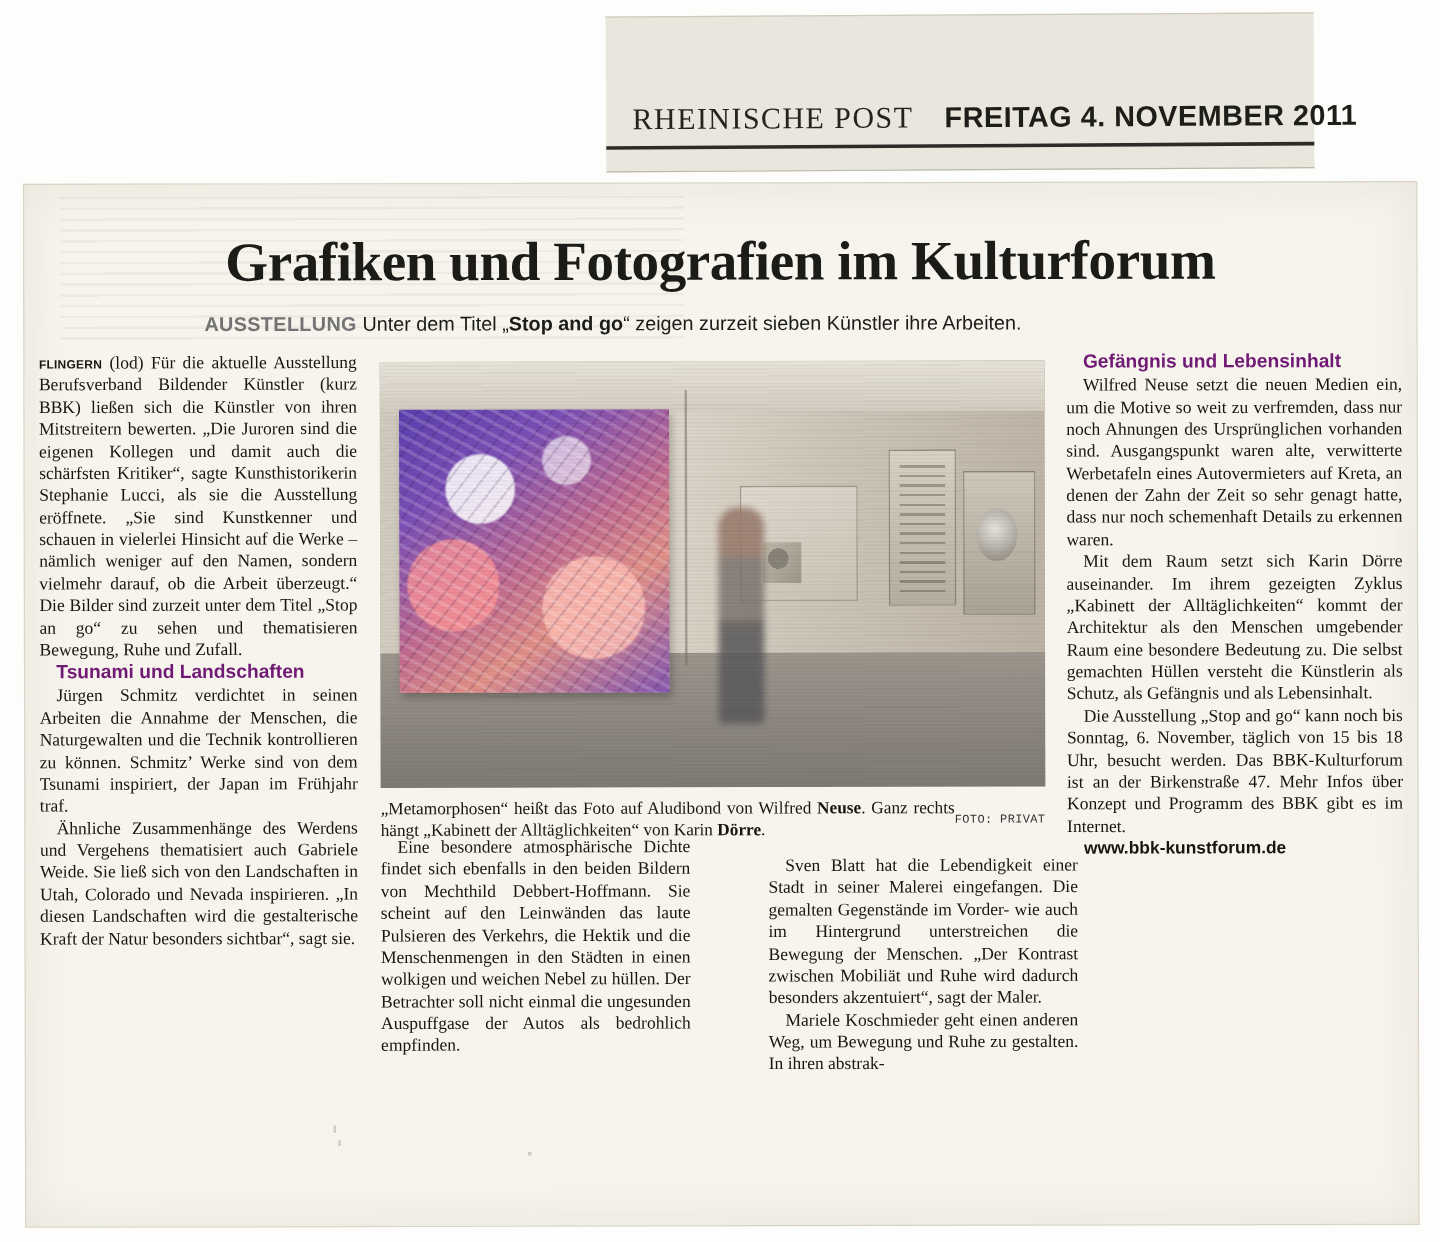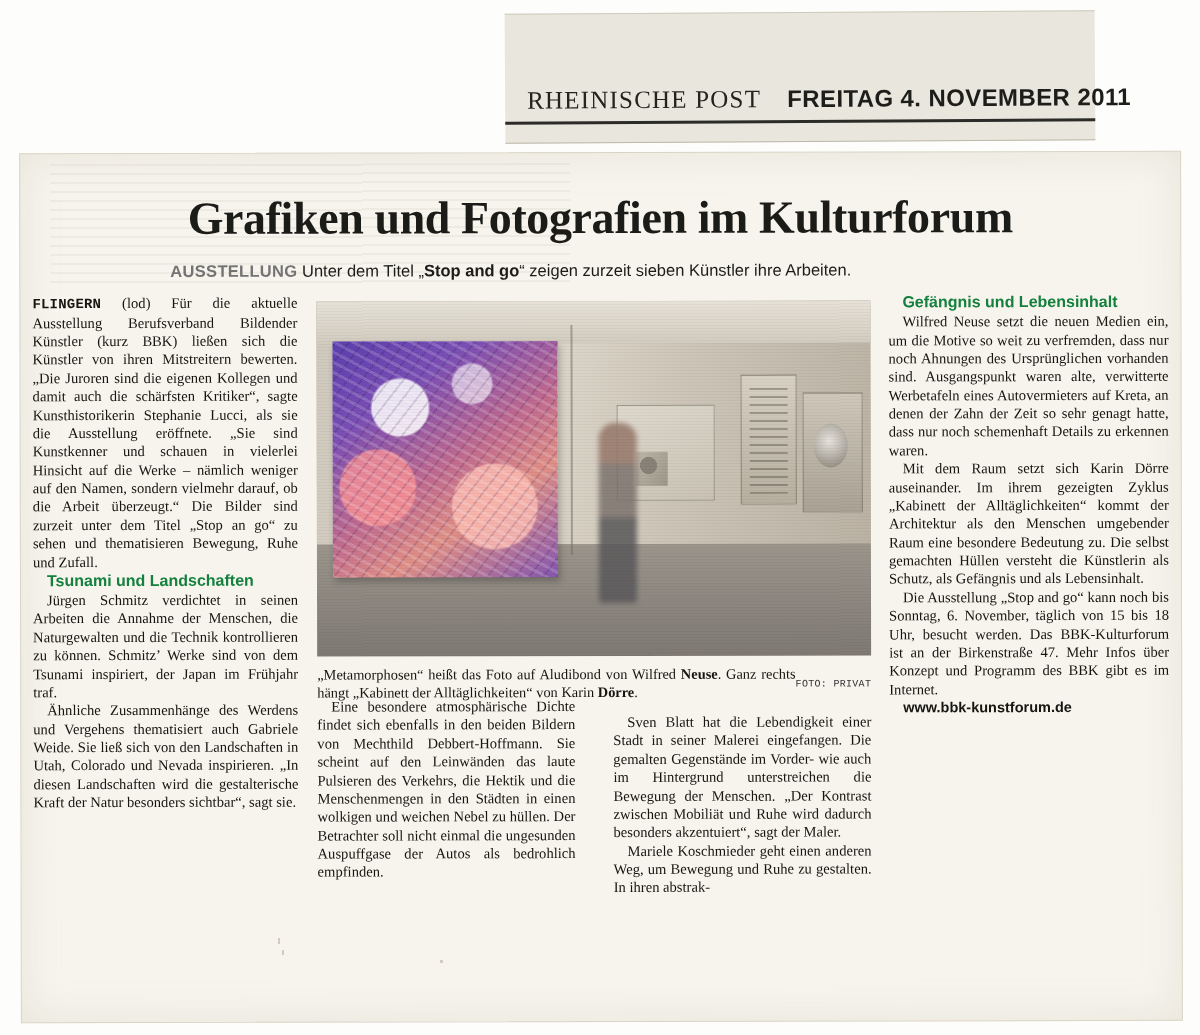--- a/index.html
+++ b/index.html
@@ -124,35 +124,35 @@
     font-size: 14.6px;
     line-height: 1.26;
     color: #16160f;
     text-align: justify;
     hyphens: auto;
   }
   .col p { margin: 0; text-indent: 14px; }
   .col p.noindent { text-indent: 0; }
   .col-1 { left: 12px;  width: 265px; }
   .col-2 { left: 296px; width: 258px; top: 544px; }
-  .col-3 { left: 592px; width: 258px; top: 560px; }
+  .col-3 { left: 619px; width: 258px; top: 560px; }
   .col-4 { left: 868px; width: 280px; }
 
   .subtitle {
     font-family: "Liberation Sans", sans-serif;
     font-weight: bold;
     font-size: 16px;
-    color: #15803d;
+    color: #701a75;
     margin: 9px 0 3px 0;
     text-indent: 0;
   }
   .dateline {
-    font-family: Liberation Mono, monospace;
-    font-weight: bold;
-    font-size: 14px;
+    font-family: Liberation Sans, sans-serif;
+    font-weight: bold;
+    font-size: 10px;
     letter-spacing: 0.2px;
   }
 
   
   .photo {
     position: absolute;
     left: 296px;
     top: 148px;
     width: 554px;
     height: 355px;

